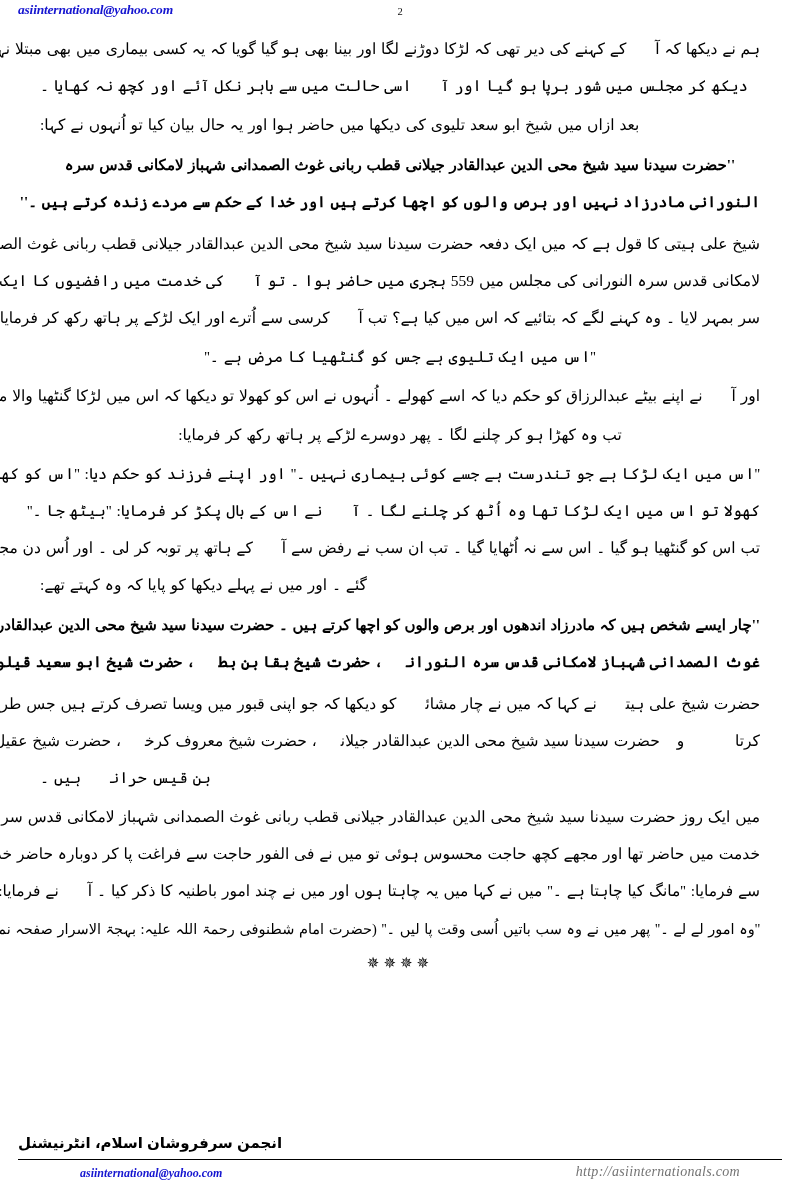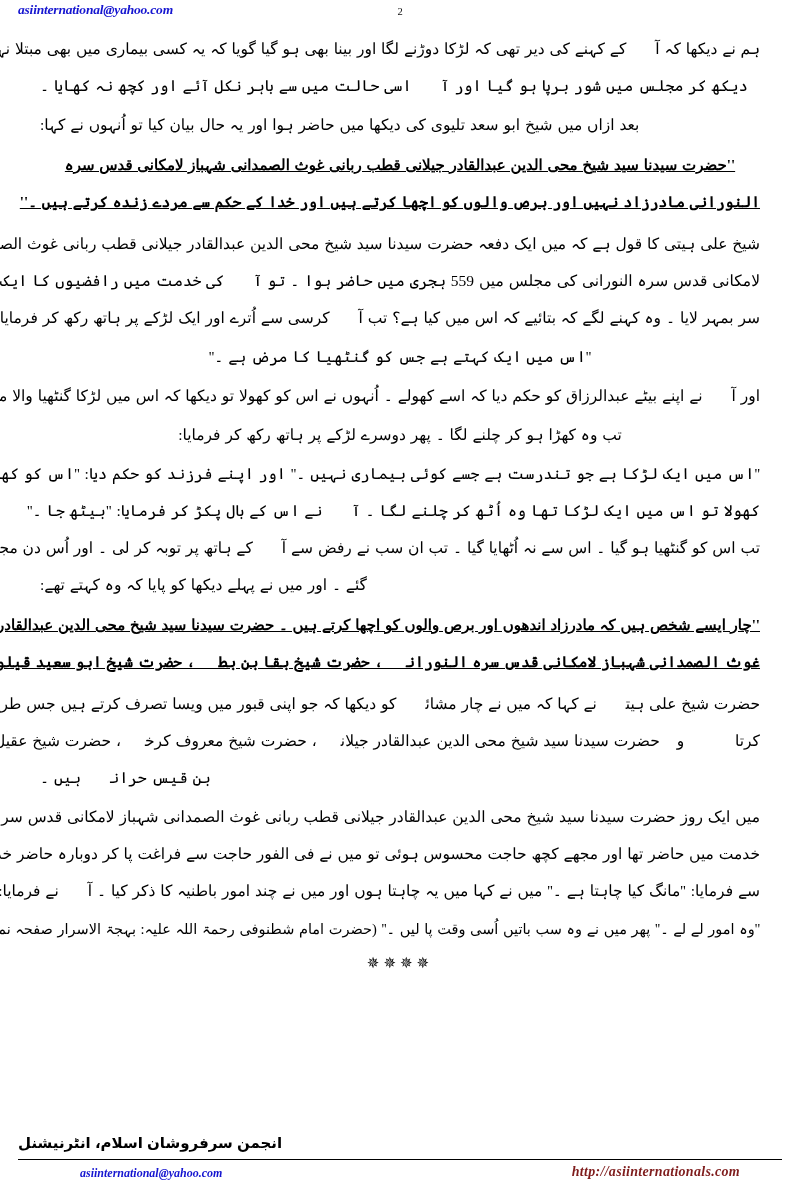--- a/index.html
+++ b/index.html
@@ -82,21 +82,21 @@
   .line-right  { text-align: right; }
   .line-left   { text-align: left; }
 
   
   .vline {
     font-size: 15.5px;
     line-height: 37px;
     color: #000;
     white-space: nowrap;
   }
-  .vline.b { font-weight: bold; font-size: 15px; text-decoration: underline; }
+  .vline.b { font-weight: bold; font-size: 15px; }
 
   
   .ornaments {
     text-align: center;
     margin-top: 6px;
     margin-bottom: 2px;
     letter-spacing: 4px;
     font-size: 15px;
     line-height: 18px;
     color: #000;
@@ -139,23 +139,23 @@
     font-style: italic;
     font-weight: bold;
     font-size: 12px;
     white-space: nowrap;
     font-family: "Liberation Serif", "DejaVu Serif", serif;
   }
   .ftr-url {
     position: absolute;
     right: 42px;
     top: -2px;
-    color: #7f1d1d;
+    color: #737373;
     font-style: italic;
-    font-weight: bold;
+    font-weight: normal;
     font-size: 14px;
     white-space: nowrap;
     font-family: "Liberation Serif", "DejaVu Serif", serif;
     letter-spacing: 0.3px;
   }
 </style>
 </head>
 <body>
 
 <div class="page">
@@ -181,21 +181,21 @@
       <div class="vline b line-center">النورانی مادرزاد نہیں اور برص والوں کو اچھا کرتے ہیں اور خدا کے حکم سے مردے زندہ کرتے ہیں ۔''</div>
     </div>
 
     <div class="para tall">
       <div class="vline line-right">شیخ علی ہیتی کا قول ہے کہ  میں ایک دفعہ حضرت سیدنا سید شیخ محی الدین عبدالقادر جیلانی قطب ربانی غوث الصمدانی شہباز</div>
       <div class="vline line-right">لامکانی قدس سرہ النورانی کی مجلس میں 559 ہجری میں حاضر ہوا ۔ تو آپؒ کی خدمت میں رافضیوں کا ایک گروہ  دو لڑکے سلے ہوئے</div>
       <div class="vline line-left">سر بمہر لایا ۔ وہ کہنے لگے کہ بتائیے کہ اس میں کیا ہے؟ تب آپؒ کرسی سے اُترے اور ایک لڑکے پر ہاتھ رکھ کر فرمایا:</div>
     </div>
 
     <div class="para">
-      <div class="vline line-center">''اس میں ایک کہتے ہے جس کو گنٹھیا کا مرض ہے ۔''</div>
+      <div class="vline line-center">''اس میں ایک تلیوی ہے جس کو گنٹھیا کا مرض ہے ۔''</div>
     </div>
 
     <div class="para">
       <div class="vline line-right">اور آپؒ نے اپنے بیٹے عبدالرزاق کو حکم دیا کہ اسے کھولے ۔ اُنہوں نے اس کو کھولا تو دیکھا کہ اس میں لڑکا گنٹھیا والا موجود ہے ۔ آپ نے</div>
     </div>
 
     <div class="para">
       <div class="vline line-center">تب وہ کھڑا ہو کر چلنے لگا ۔ پھر دوسرے لڑکے پر ہاتھ رکھ کر فرمایا:</div>
     </div>
 

